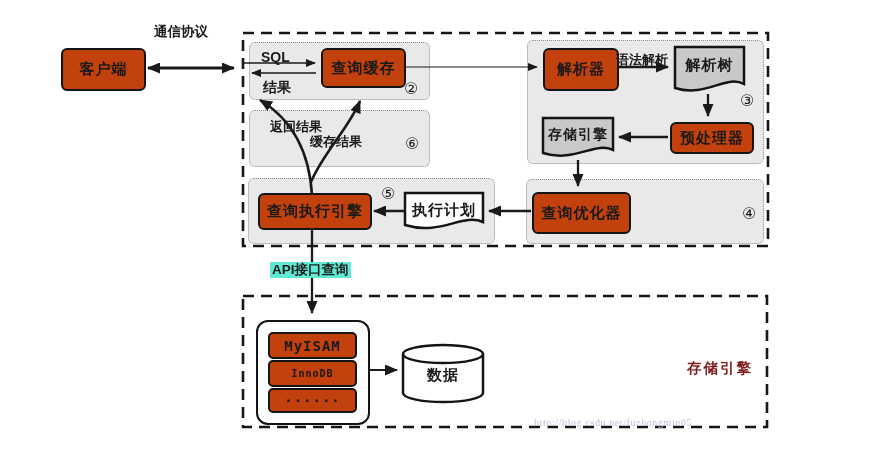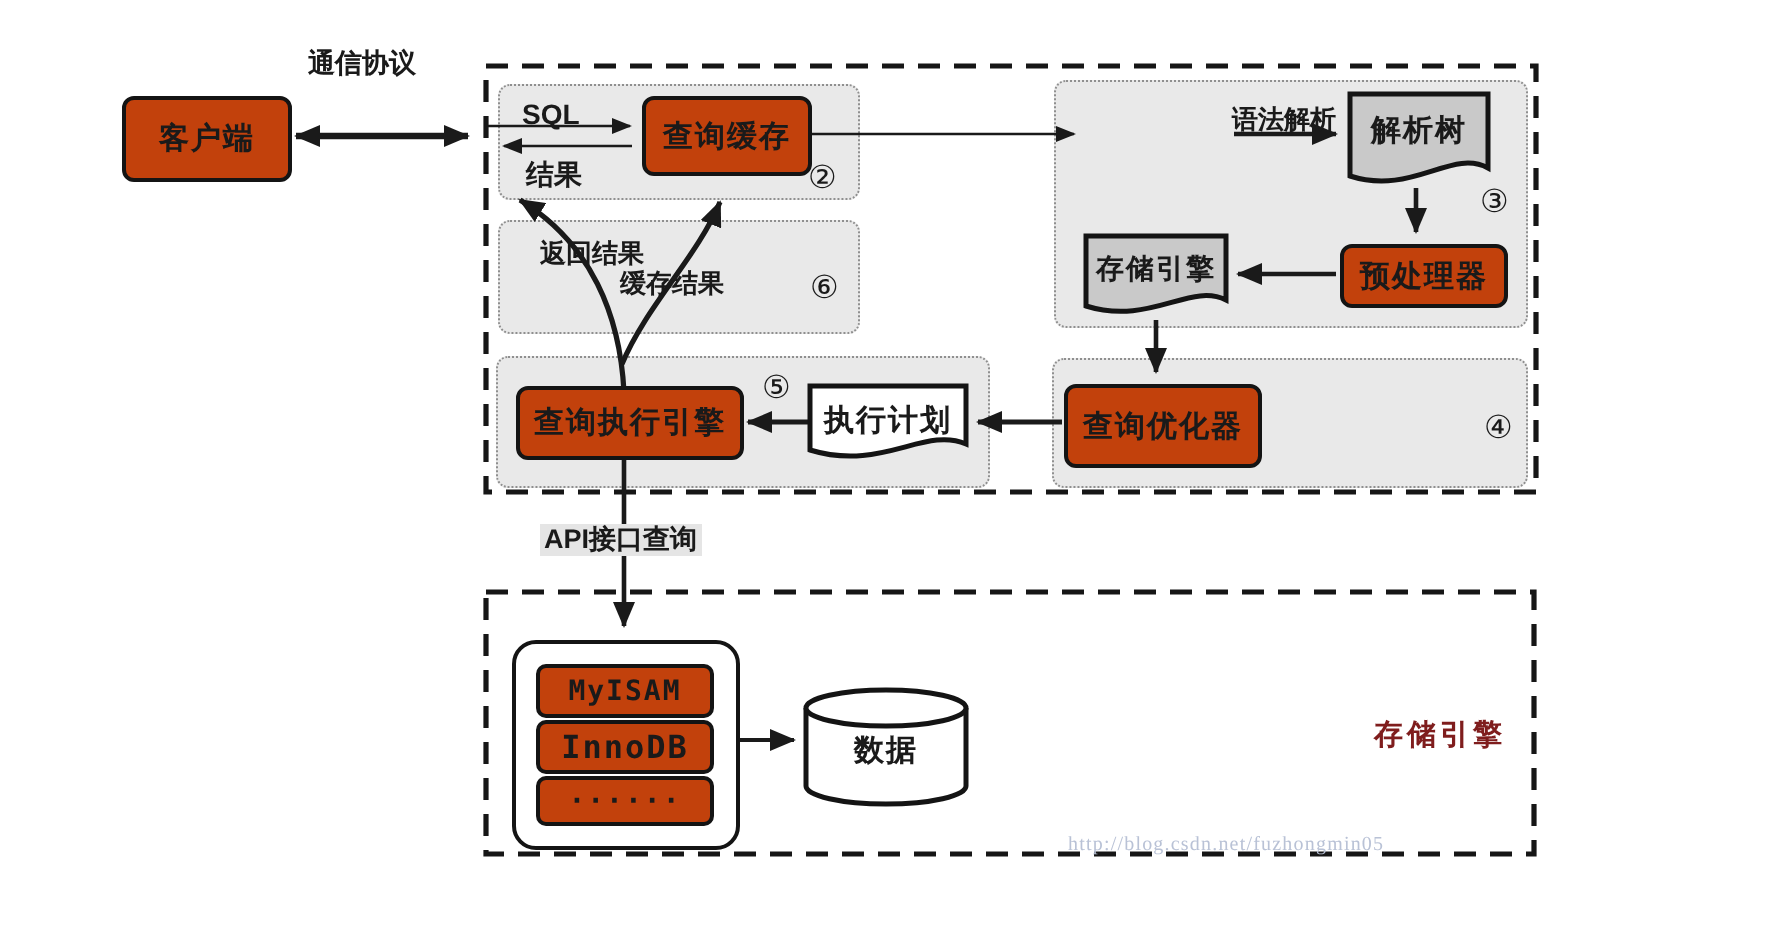--- a/index.html
+++ b/index.html
@@ -28,21 +28,21 @@
     position:absolute;z-index:3;font-size:16px;font-weight:normal;color:#1a1a1a;
   }
   .doc-lbl{
     position:absolute;z-index:3;font-weight:bold;font-size:15px;text-align:center;
     letter-spacing:1px;
   }
   .mono{font-family:"DejaVu Sans Mono","Liberation Mono",monospace;letter-spacing:1px;}
   .group-box{
     position:absolute;background:#fff;border:2.5px solid #141414;border-radius:12px;z-index:3;
   }
-  .api-lbl{background:#e5e5e5;padding:0 2px;font-size:13.5px;}
+  .api-lbl{background:#5eead4;padding:0 2px;font-size:13.5px;}
   .storage-lbl{font-size:14.5px;color:#7f1d1d;letter-spacing:2px;}
   .watermark{
     position:absolute;z-index:4;font-size:10px;color:#b9c2d6;letter-spacing:.6px;
     font-family:"Liberation Serif","DejaVu Serif",serif;
   }
   .proto{
     position:absolute;z-index:3;font-weight:bold;font-size:13.5px;text-align:center;line-height:15px;
   }
 </style>
 </head>
@@ -107,20 +107,23 @@
   <div class="node" style="left:61px;top:48px;width:81px;height:39px;">
     <span>客户端</span>
   </div>
   <div class="proto" style="left:110px;top:24px;width:142px;">
     <div>通信协议</div>
   </div>
 
   <div class="node" style="left:321px;top:48px;width:81px;height:36px;">
     <span>查询缓存</span>
   </div>
+  <div class="node" style="left:543px;top:48px;width:72px;height:39px;">
+    <span>解析器</span>
+  </div>
   <div class="node thin" style="left:670px;top:122px;width:80px;height:28px;">
     <span>预处理器</span>
   </div>
   <div class="node" style="left:532px;top:192px;width:95px;height:38px;">
     <span>查询优化器</span>
   </div>
   <div class="node" style="left:258px;top:193px;width:110px;height:33px;">
     <span>查询执行引擎</span>
   </div>
 
@@ -138,21 +141,21 @@
   <div class="badge" style="left:404px;top:79px;">②</div>
   <div class="badge" style="left:740px;top:91px;">③</div>
   <div class="badge" style="left:742px;top:204px;">④</div>
   <div class="badge" style="left:381px;top:184px;">⑤</div>
   <div class="badge" style="left:405px;top:134px;">⑥</div>
 
   <div class="group-box" style="left:256px;top:320px;width:110px;height:101px;"></div>
   <div class="node thin mono" style="left:268px;top:332px;width:85px;height:23px;font-size:14px;border-radius:5px;">
     <span>MyISAM</span>
   </div>
-  <div class="node thin mono" style="left:268px;top:360px;width:85px;height:23px;font-size:16px;border-radius:5px;">
+  <div class="node thin mono" style="left:268px;top:360px;width:85px;height:23px;font-size:10px;border-radius:5px;">
     <span>InnoDB</span>
   </div>
   <div class="node thin mono" style="left:268px;top:388px;width:85px;height:21px;font-size:14px;border-radius:5px;">
     <span>······</span>
   </div>
 
   <div class="doc-lbl" style="left:403px;top:366px;width:80px;">数据</div>
 
   <div class="lbl storage-lbl" style="left:687px;top:360px;">存储引擎</div>
 

